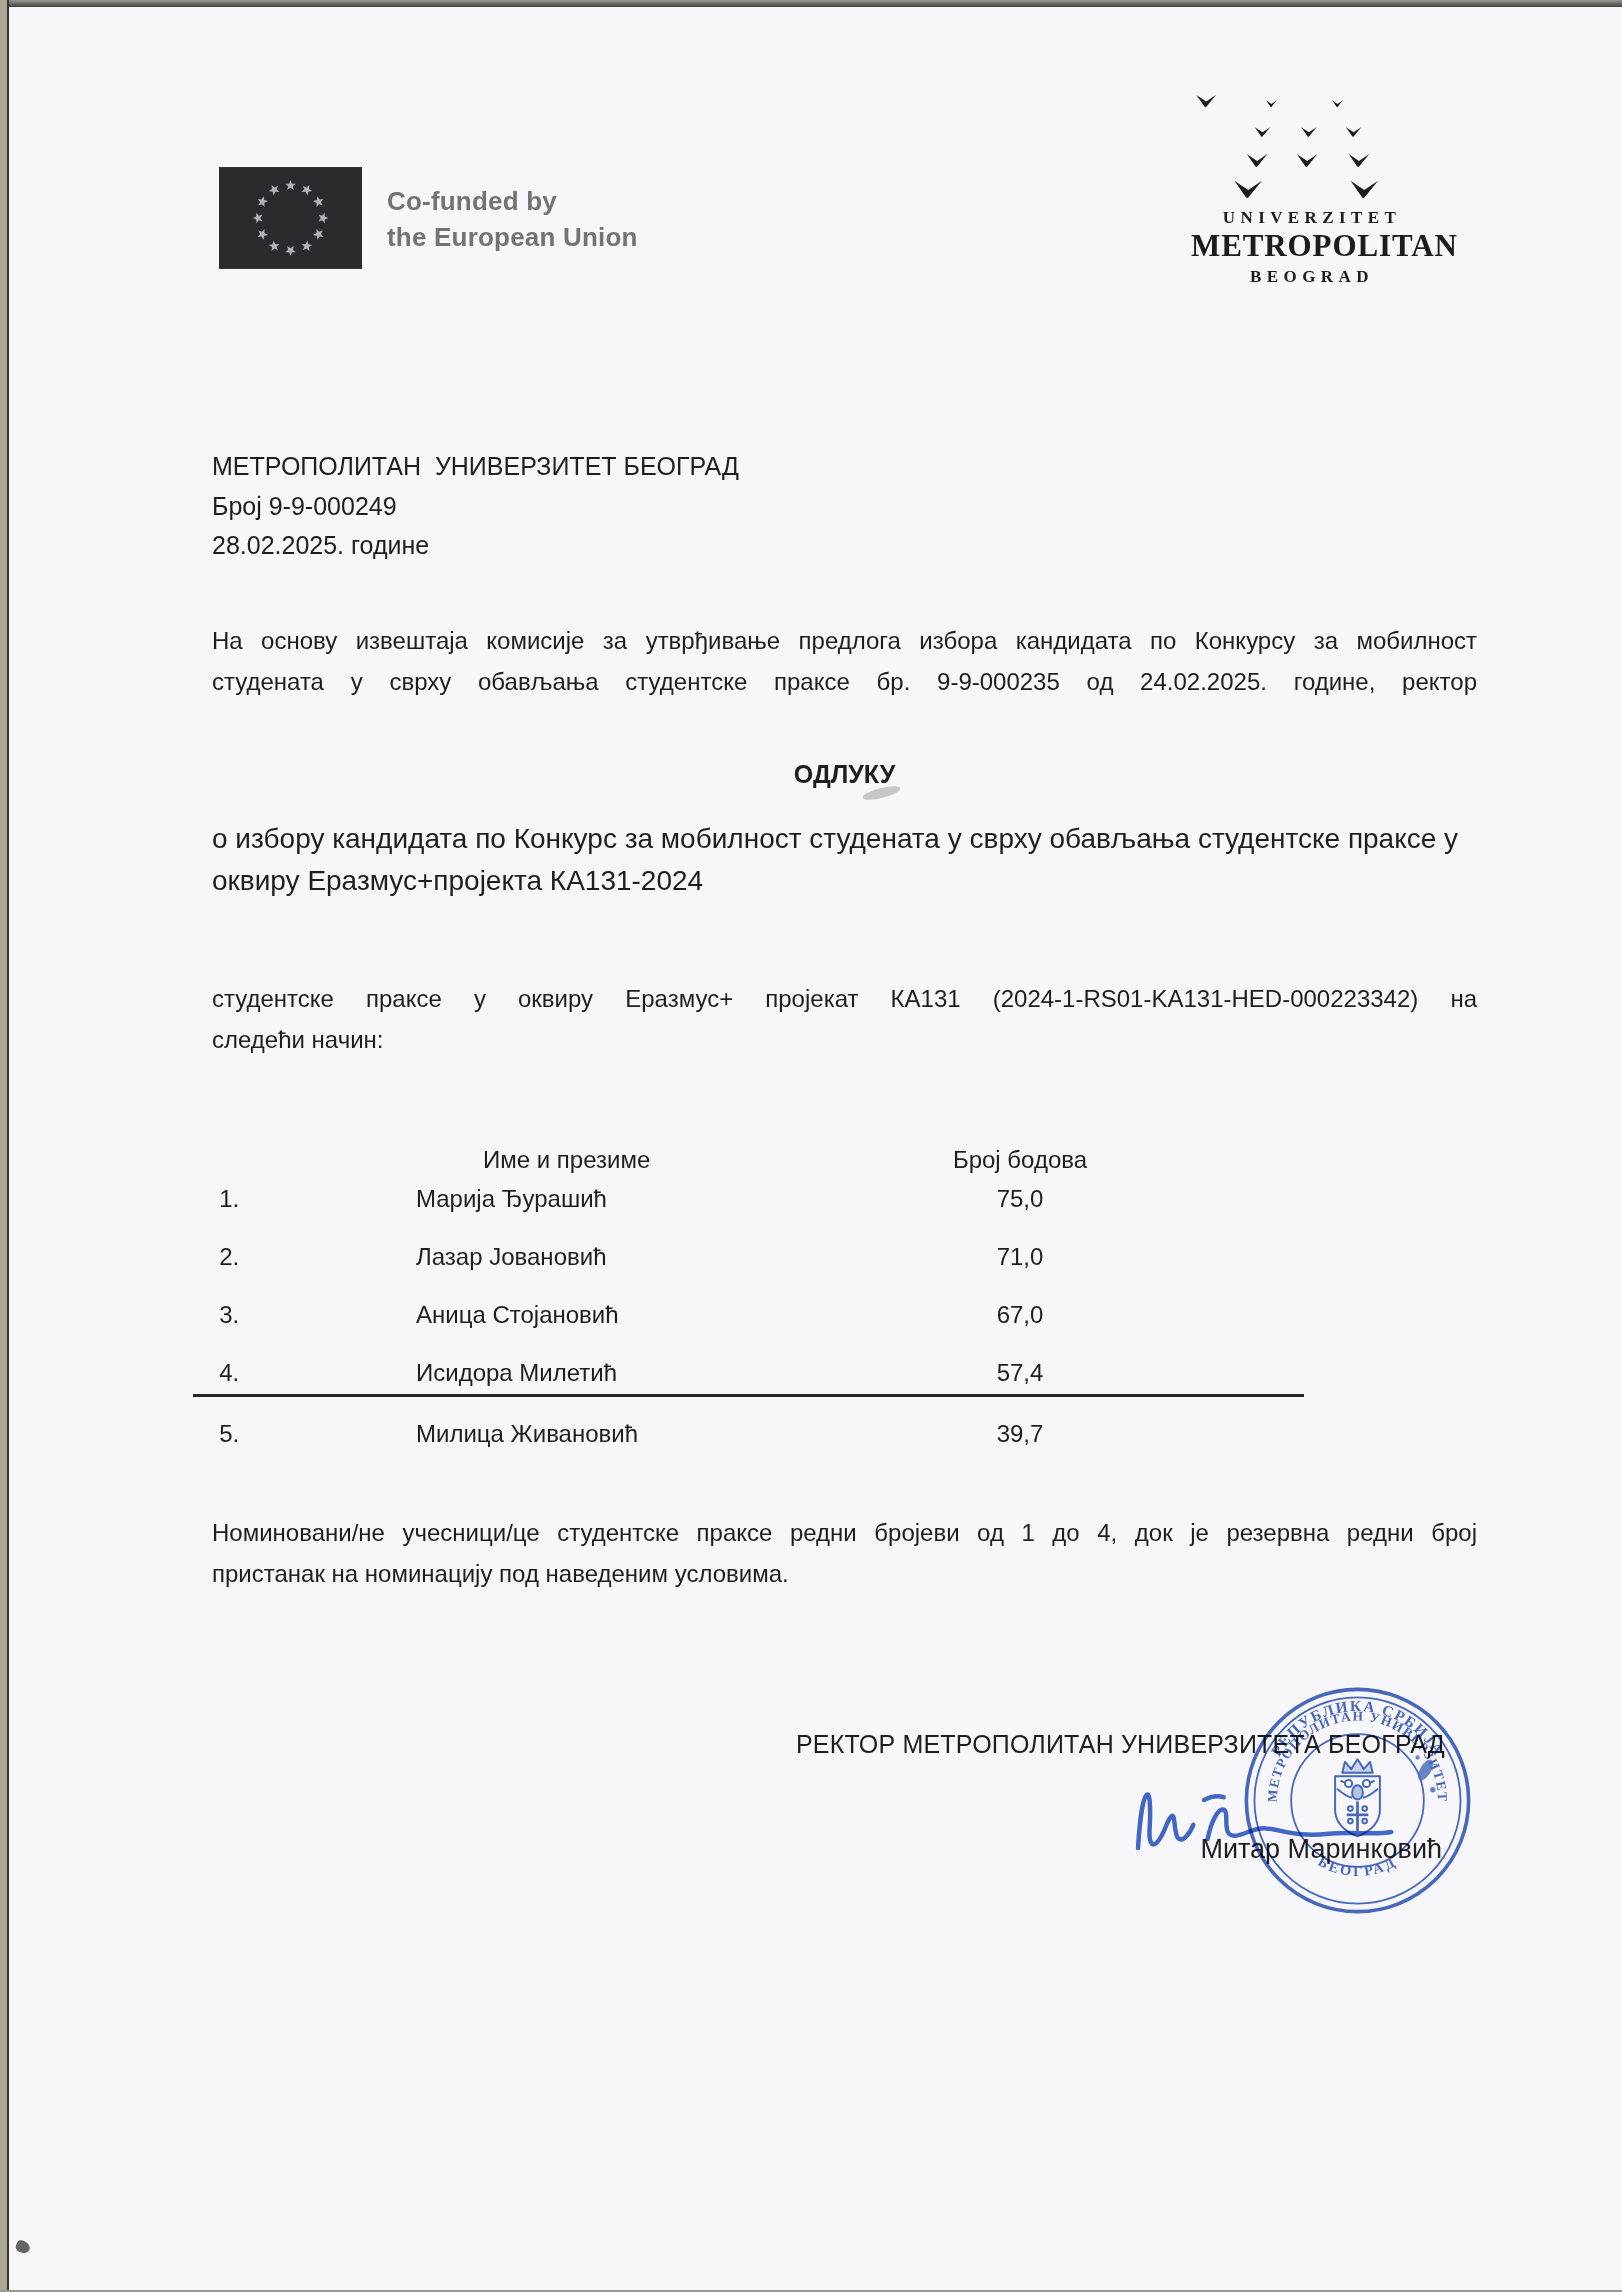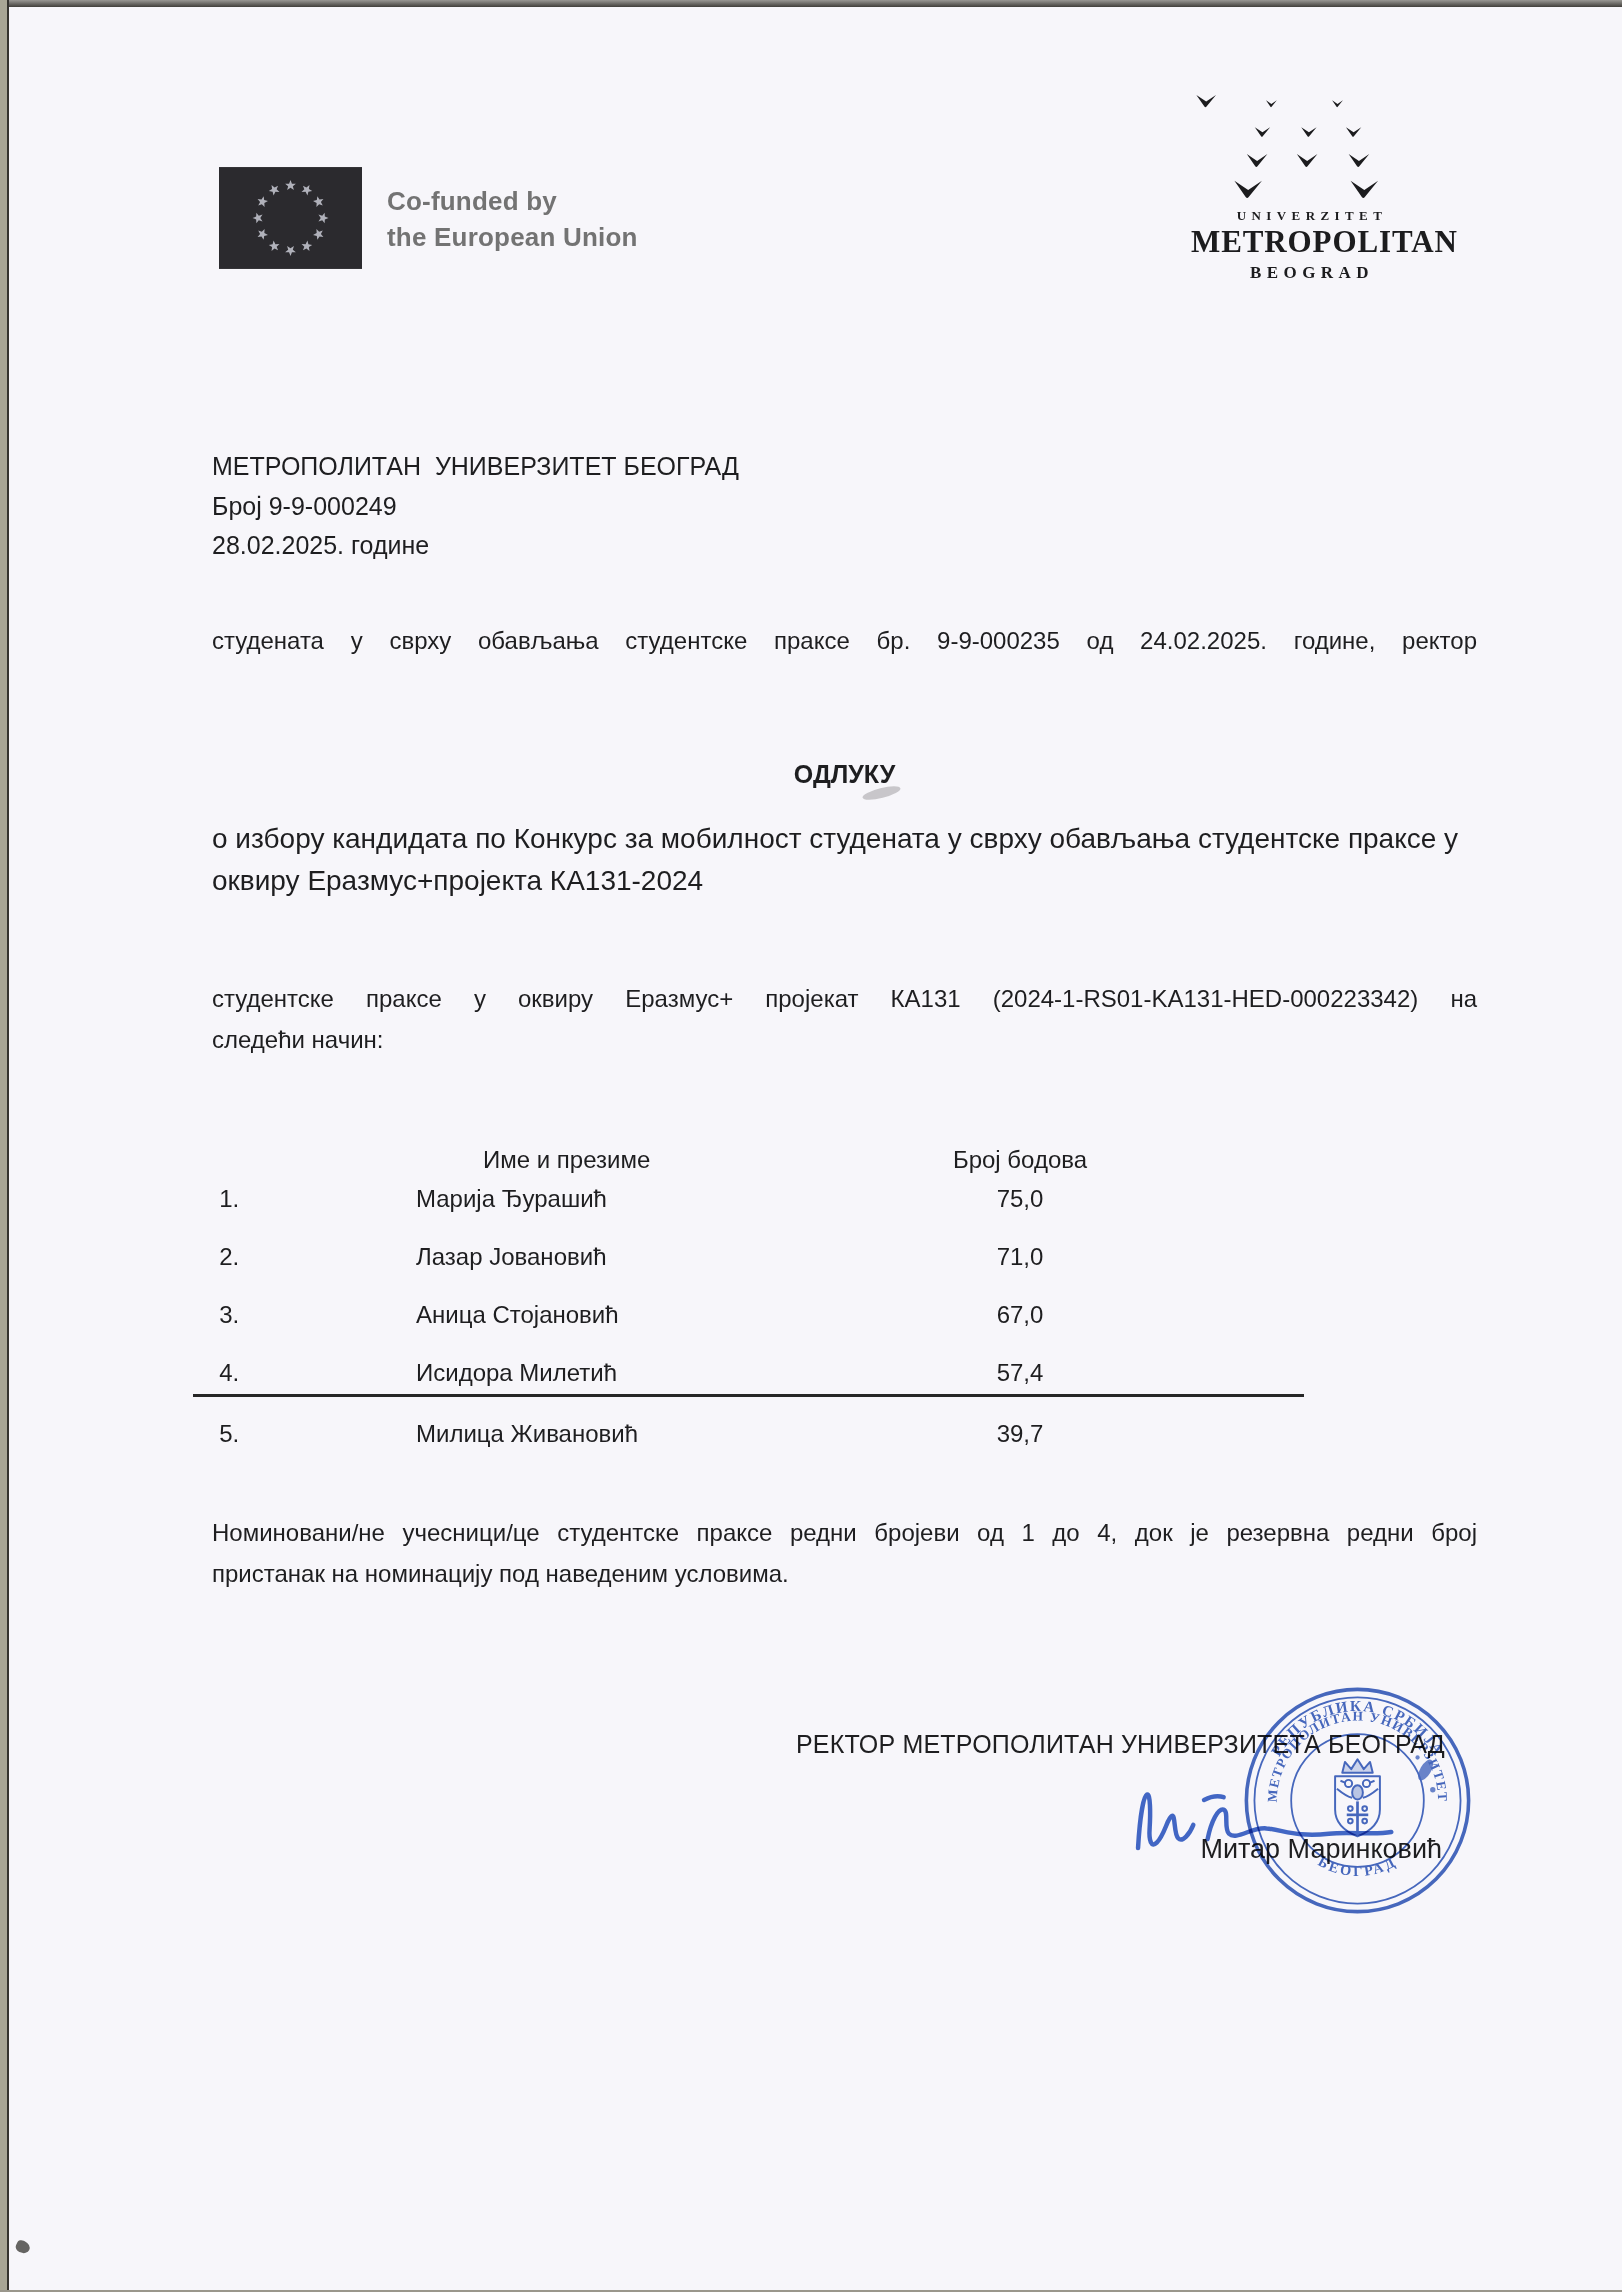--- a/index.html
+++ b/index.html
@@ -22,21 +22,21 @@
 
   
   .eu-flag{position:absolute;left:219px;top:167px;}
   .eu-text{position:absolute;left:387px;top:183px;font-size:26px;font-weight:bold;
     line-height:36px;color:#737373;letter-spacing:0.2px;}
 
   
   .uni-logo{position:absolute;left:1191px;top:95px;width:242px;text-align:center;
     font-family:"Liberation Serif", serif;color:#1c1c1e;}
   .uni-chevrons{display:block;margin:0 auto;}
-  .uni-l1{font-size:13px;letter-spacing:5.4px;font-weight:600;margin-top:3.6px;}
+  .uni-l1{font-size:17px;letter-spacing:5.4px;font-weight:600;margin-top:3.6px;}
   .uni-l2{font-size:31px;letter-spacing:0.9px;font-weight:600;margin-top:0.9px;}
   .uni-l3{font-size:17px;letter-spacing:5.4px;font-weight:600;margin-top:2.7px;}
 
   
   .abs{position:absolute;}
   .pre{white-space:pre;}
   .lh{left:212px;font-size:25px;}
   .para{left:212px;width:1265px;font-size:24px;}
   .ln{height:41px;line-height:41px;}
   .just{text-align:justify;text-align-last:justify;}
@@ -132,20 +132,21 @@
     <div class="uni-l1">UNIVERZITET</div>
     <div class="uni-l2">METROPOLITAN</div>
     <div class="uni-l3">BEOGRAD</div>
   </div>
 
   <div class="abs lh pre" style="top:452px;">МЕТРОПОЛИТАН  УНИВЕРЗИТЕТ БЕОГРАД</div>
   <div class="abs lh" style="top:492px;">Број 9-9-000249</div>
   <div class="abs lh" style="top:531px;">28.02.2025. године</div>
 
   <div class="abs para" style="top:620px;">
+    <div class="ln just">На основу извештаја комисије за утврђивање предлога избора кандидата по Конкурсу за мобилност</div>
     <div class="ln just">студената у сврху обављања студентске праксе бр. 9-9-000235 од 24.02.2025. године, ректор</div>
   </div>
 
   <div class="abs title" style="top:760px;">ОДЛУКУ</div>
   <div class="abs subtitle" style="top:818px;">
     <div class="ln">о избору кандидата по Конкурс за мобилност студената у сврху обављања студентске праксе у</div>
     <div class="ln">оквиру Еразмус+пројекта КА131-2024</div>
   </div>
 
   <div class="abs para" style="top:978px;">

